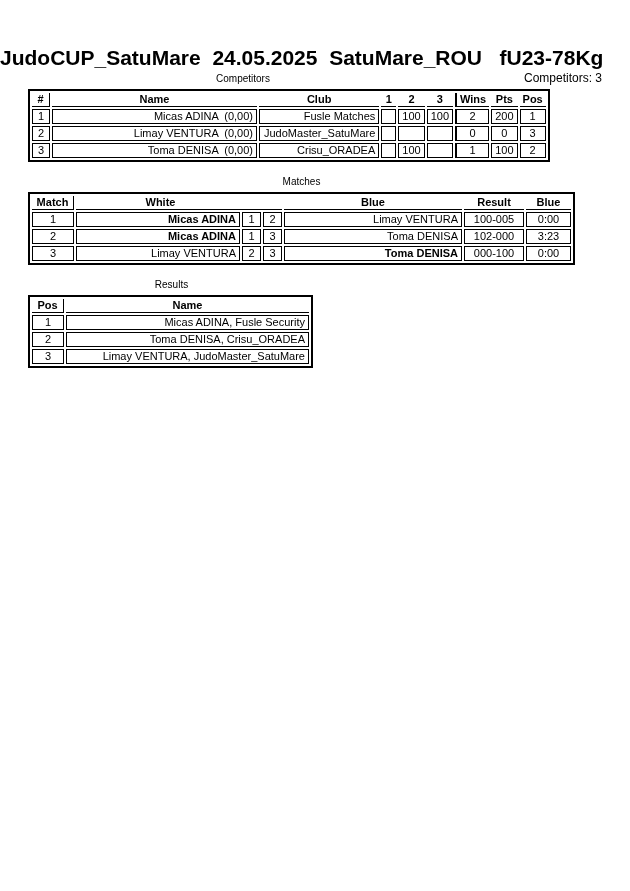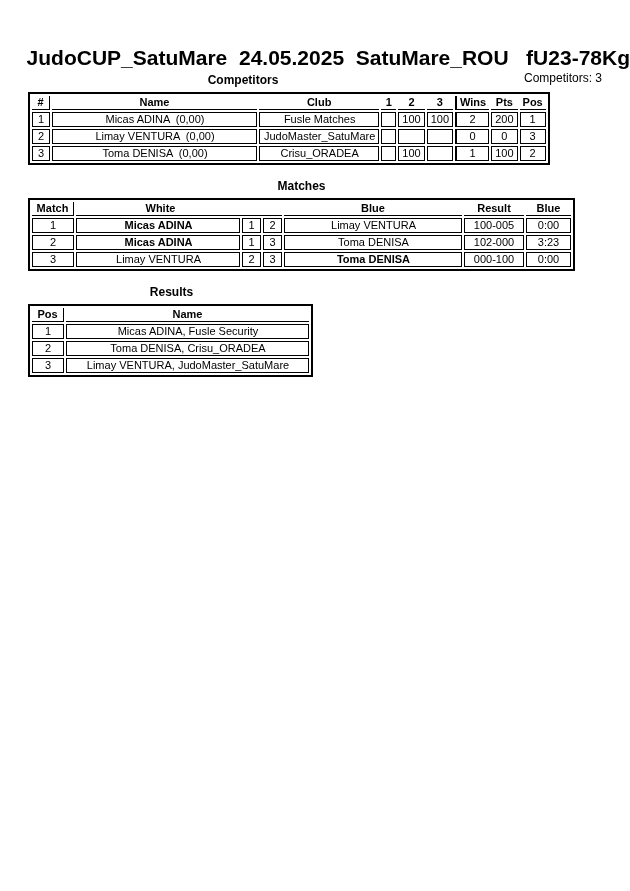--- a/index.html
+++ b/index.html
@@ -6,29 +6,29 @@
   html, body { background: #fff; }
   body {
     width: 630px; height: 891px;
     position: relative;
     overflow: hidden;
     font-family: "Liberation Sans", sans-serif;
     color: #000;
   }
   .page-title {
     margin-top: 46px;
-    text-align: right;
+    text-align: left;
     font-size: 21px;
     font-weight: bold;
     white-space: pre;
     letter-spacing: 0px;
   }
   .sec-head {
-    font-weight: bold;
-    font-size: 12px;
+    font-weight: normal;
+    font-size: 10px;
     text-align: center;
     white-space: pre;
   }
   #competitors-heading { margin: 3px 0 0 28px; width: 430px; }
   #matches-heading     { margin: 14px 0 0 28px; width: 547px; }
   #results-heading     { margin: 14px 0 0 28px; width: 287px; }
   .comp-count {
     position: absolute;
     top: 71px; right: 28px;
     font-size: 12px;
@@ -48,21 +48,21 @@
     font-size: 11px;
     padding: 0 3px;
     white-space: pre;
     overflow: visible;
     text-align: center;
   }
   td { border: 1px solid #000; }
   th { border: none; border-bottom: 1px solid #000; font-weight: bold; }
   th.first { border-right: 1px solid #000; }
   .thick-left { border-left: 2px solid #000 !important; }
-  .left { text-align: center; padding-left: 4px; }
+  .left { text-align: right; padding-left: 4px; }
   .bold { font-weight: bold; margin-left: 40px; }
   th.white-head { padding-right: 40px; }
   
   #competitors-table col.c-num { width: 18px; }
   #competitors-table col.c-name { width: 205px; }
   #competitors-table col.c-club { width: 118px; }
   #competitors-table col.c-r { width: 15px; }
   #competitors-table col.c-wins { width: 26px; }
   #competitors-table col.c-pts { width: 24px; }
   #competitors-table col.c-pos { width: 26px; }

